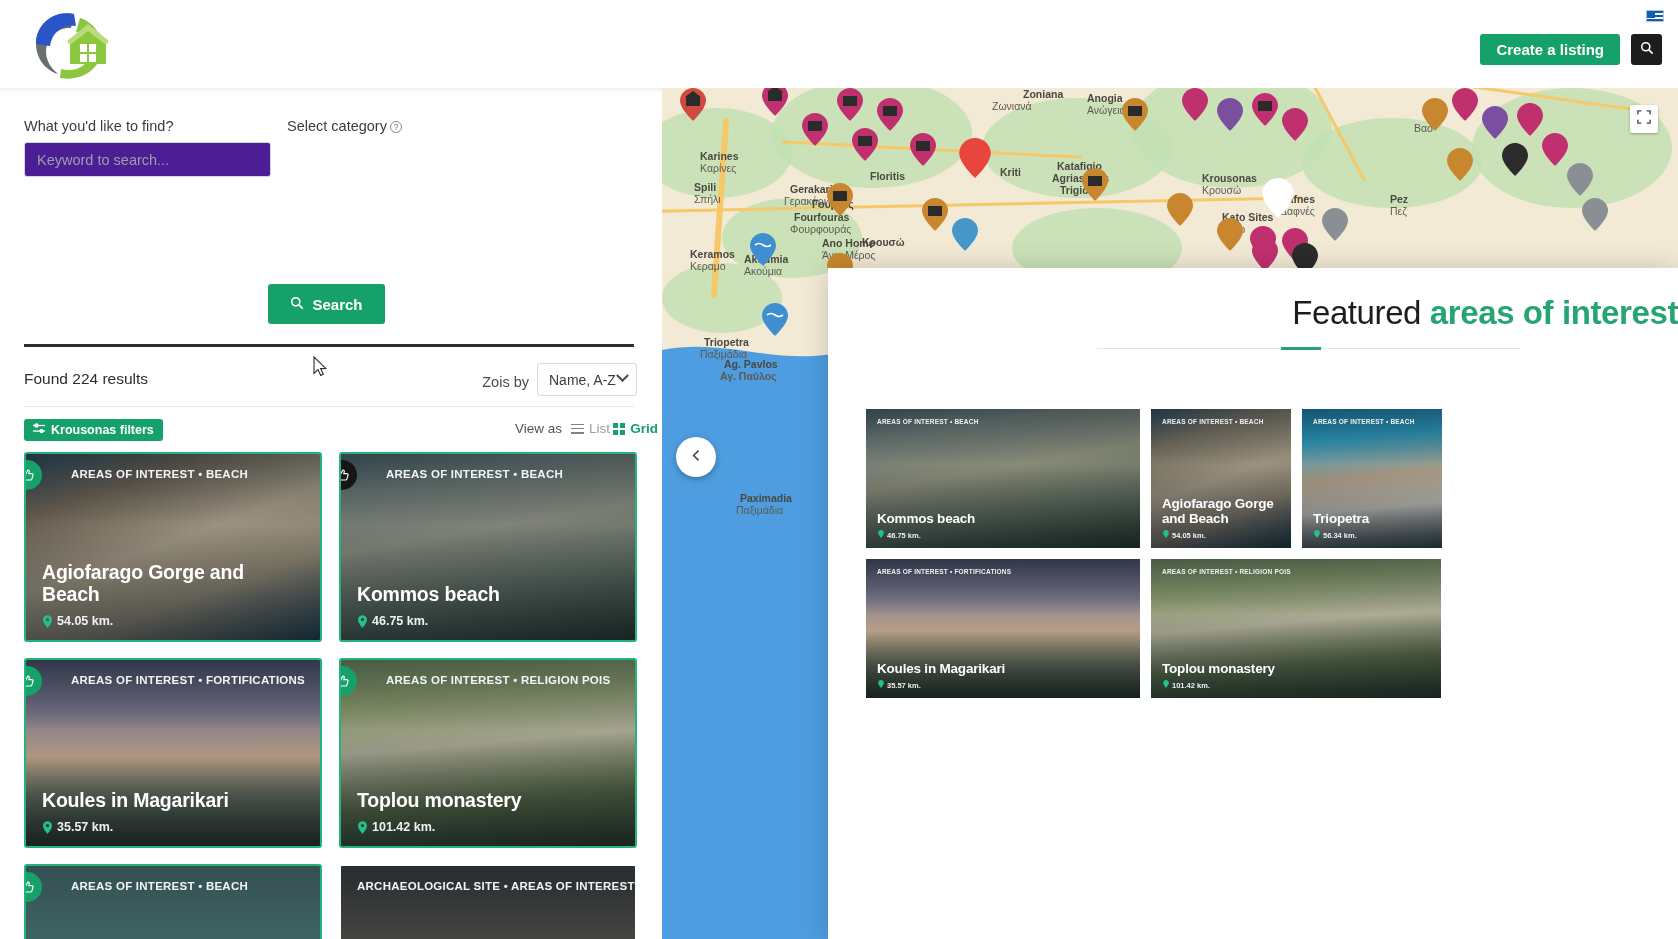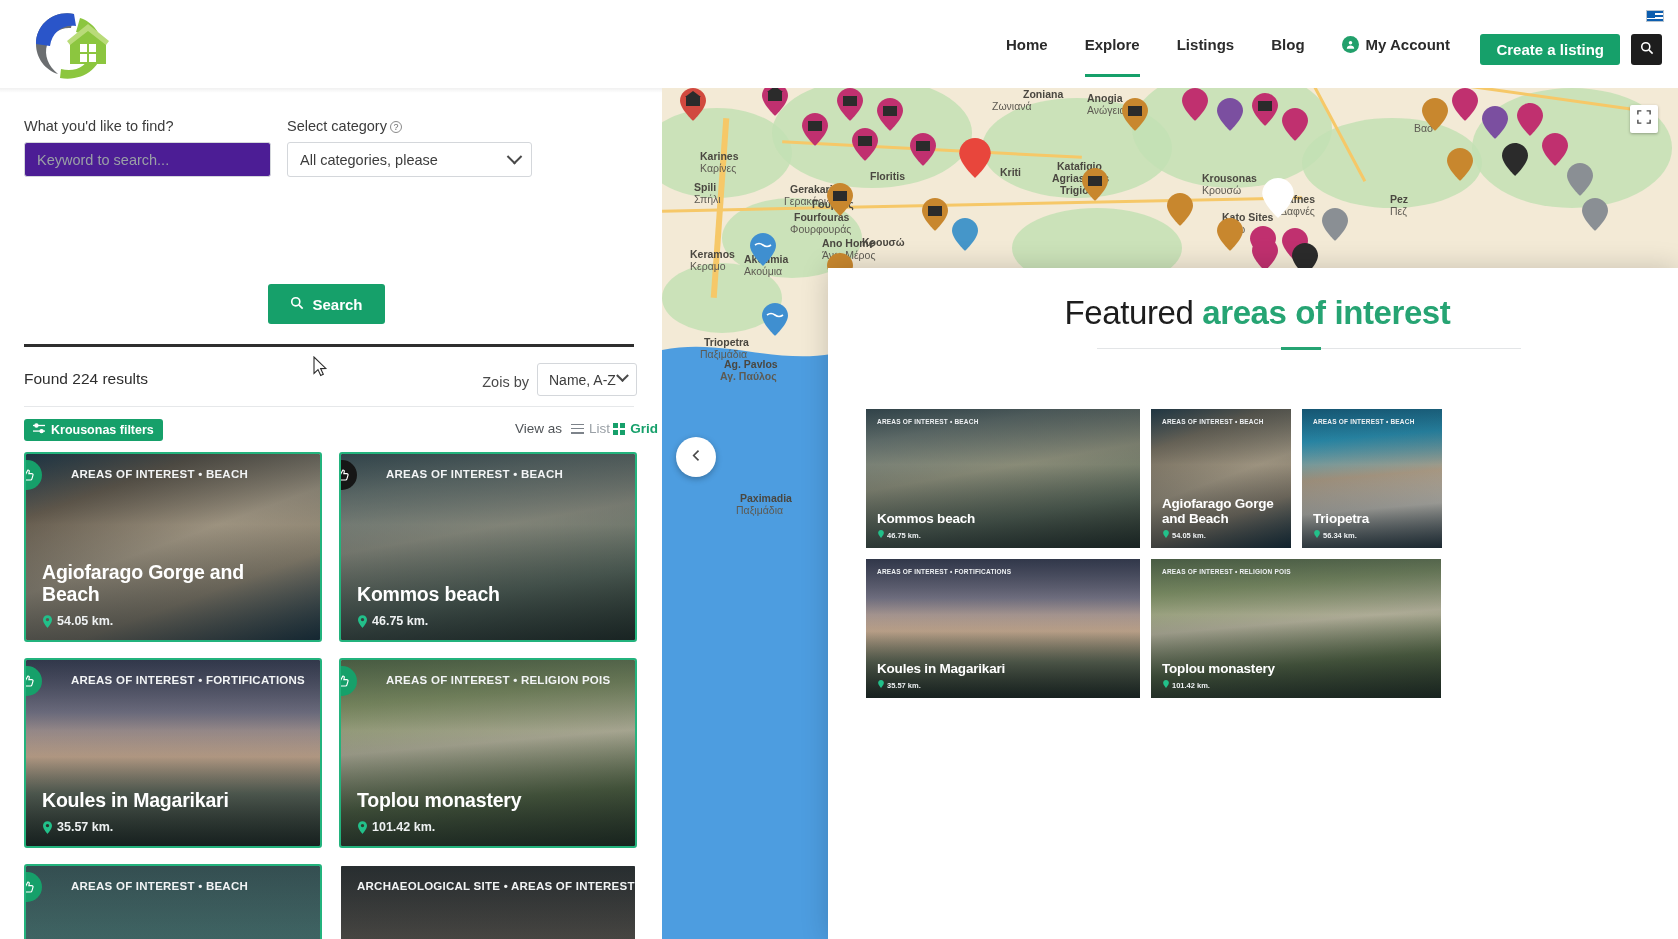--- a/index.html
+++ b/index.html
@@ -188,21 +188,21 @@
   }
 
   .marker { position:absolute; width:24px; height:31px; }
 
   
   .overlay {
     position:absolute; left:828px; top:268px; width:850px; height:671px;
     background:#ffffff; box-shadow:0 0 26px rgba(0,0,0,.18); z-index:15; overflow:hidden;
   }
   .ov-h1 {
-    position:absolute; left:9px; right:0; top:26px; text-align:center;
+    position:absolute; left:9px; right:0; top:26px; text-align:right;
     font-size:33px; color:#1d1d1d; letter-spacing:-0.4px;
   }
   .ov-h1 b { color:#26a473; font-weight:bold; }
   .ov-rule { position:absolute; left:269px; top:80px; width:424px; height:1px; background:#e3e5e7; }
   .ov-rule-acc { position:absolute; left:453px; top:79px; width:40px; height:3px; background:#26a473; }
   .ov-sub {
     position:absolute; left:0; right:0; top:97px; text-align:center;
     font-size:10.5px; color:#5e6366;
   }
   .ov-sub a { color:#26a473; text-decoration:none; }
@@ -243,35 +243,20 @@
         <path d="M40 32 L58 18 L76 32 L76 56 L40 56 Z" fill="#8cc63f"></path>
         <path d="M37 33 L58 16 L79 33 L76 37 L58 23 L40 37 Z" fill="#b9db79"></path>
         <rect x="50" y="36" width="16" height="18" fill="#ffffff"></rect>
         <rect x="57" y="36" width="2" height="18" fill="#8cc63f"></rect>
         <rect x="50" y="44" width="16" height="2" fill="#8cc63f"></rect>
       </svg>
     </div>
 
     <div class="lang-flag"></div>
 
-    <nav class="nav">
-      <a href="#">Home</a>
-      <a href="#" class="active">Explore</a>
-      <a href="#">Listings</a>
-      <a href="#">Blog</a>
-      <div class="account">
-        <span class="acct-ico">
-          <svg width="11" height="11" viewBox="0 0 16 16">
-              <circle cx="8" cy="5.5" r="2.6" fill="#fff"></circle>
-              <path d="M2.6 14c0-3 2.5-4.6 5.4-4.6S13.4 11 13.4 14z" fill="#fff"></path>
-            </svg>
-        </span>
-        <a href="#">My Account</a>
-      </div>
-    </nav>
 
     <button class="btn-create">Create a listing</button>
 
     <button class="btn-search-top">
       <span>
         <svg width="14" height="14" viewBox="0 0 16 16">
             <circle cx="6.6" cy="6.6" r="4.6" fill="none" stroke="#fff" stroke-width="1.8"></circle>
             <line x1="10.2" y1="10.2" x2="14.4" y2="14.4" stroke="#fff" stroke-width="1.8"></line>
           </svg>
       </span>
@@ -497,24 +482,20 @@
 
   <div class="leftpanel">
 
     <div class="searchbox">
       <div class="fld-label f1">What you'd like to find?</div>
       <input class="inp" placeholder="Keyword to search..." style="">
 
       <div class="fld-label f2">
         <span>Select category</span><span class="qmark">?</span>
       </div>
-      <div class="sel-wrap">
-        <span>All categories, please</span>
-        <span class="chev"></span>
-      </div>
 
       <button class="btn-search">
         <span>
           <svg width="14" height="14" viewBox="0 0 16 16">
               <circle cx="6.6" cy="6.6" r="4.6" fill="none" stroke="#fff" stroke-width="1.9"></circle>
               <line x1="10.2" y1="10.2" x2="14.5" y2="14.5" stroke="#fff" stroke-width="1.9"></line>
             </svg>
         </span>
         <span>Search</span>
       </button>

